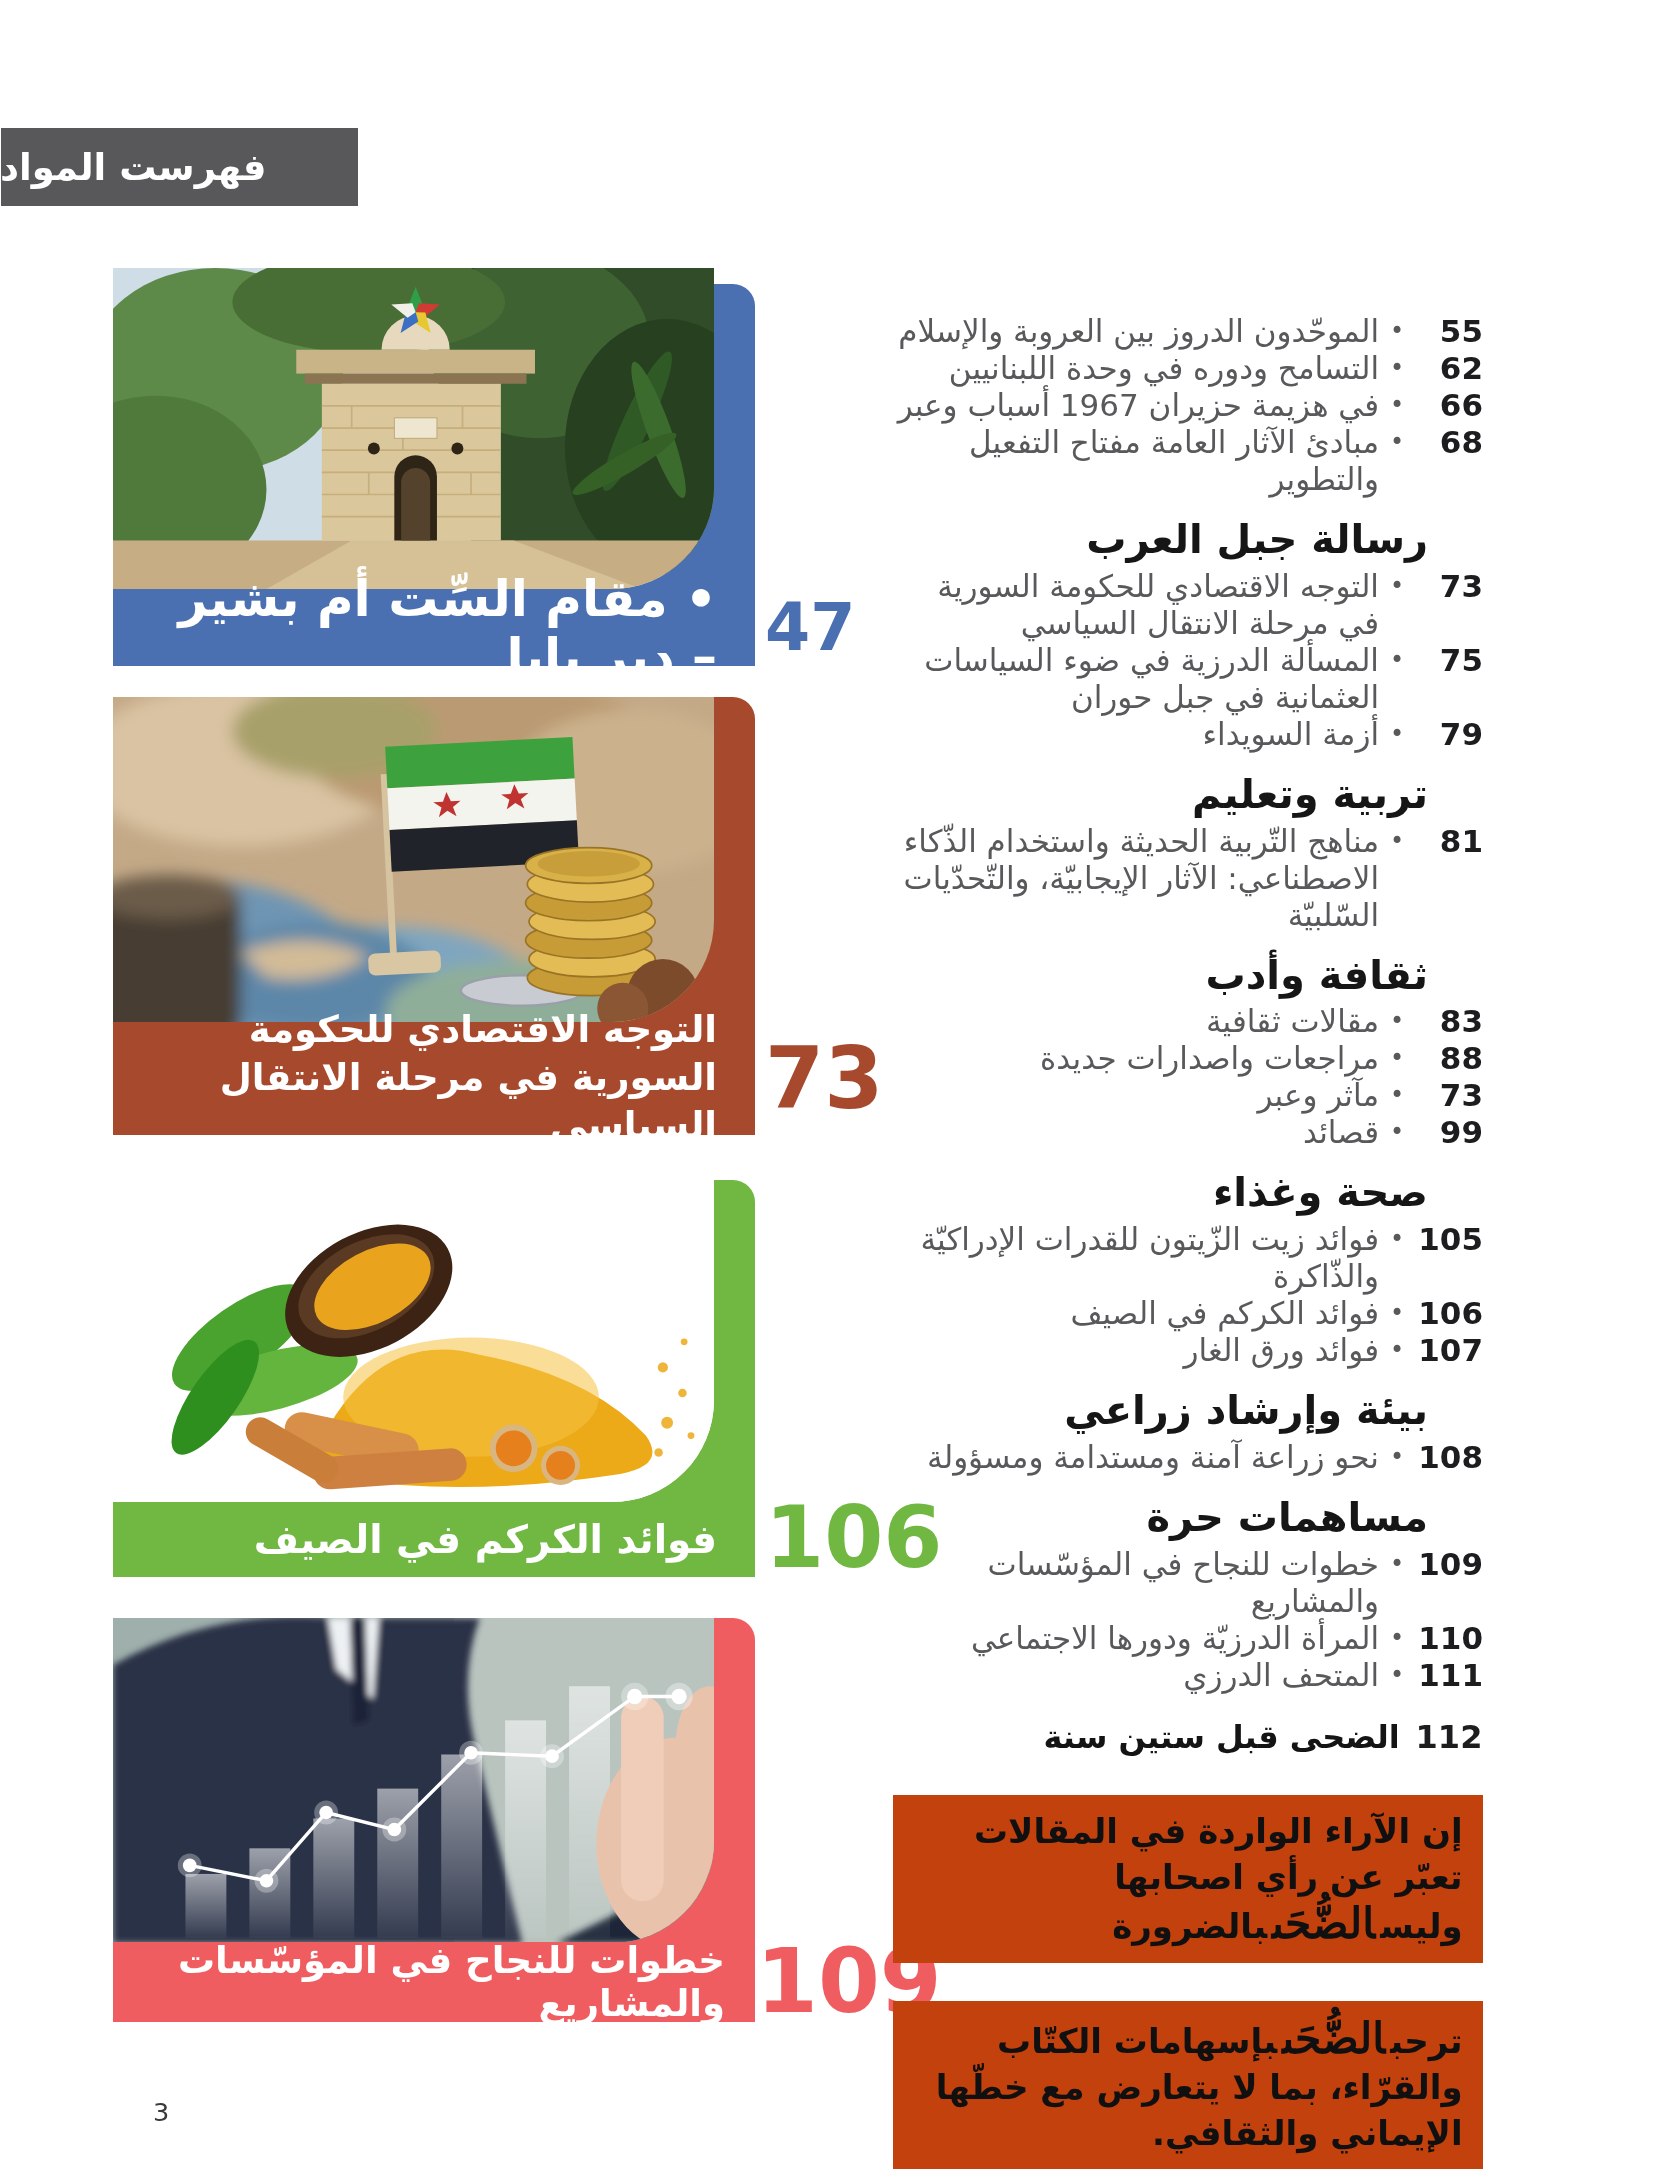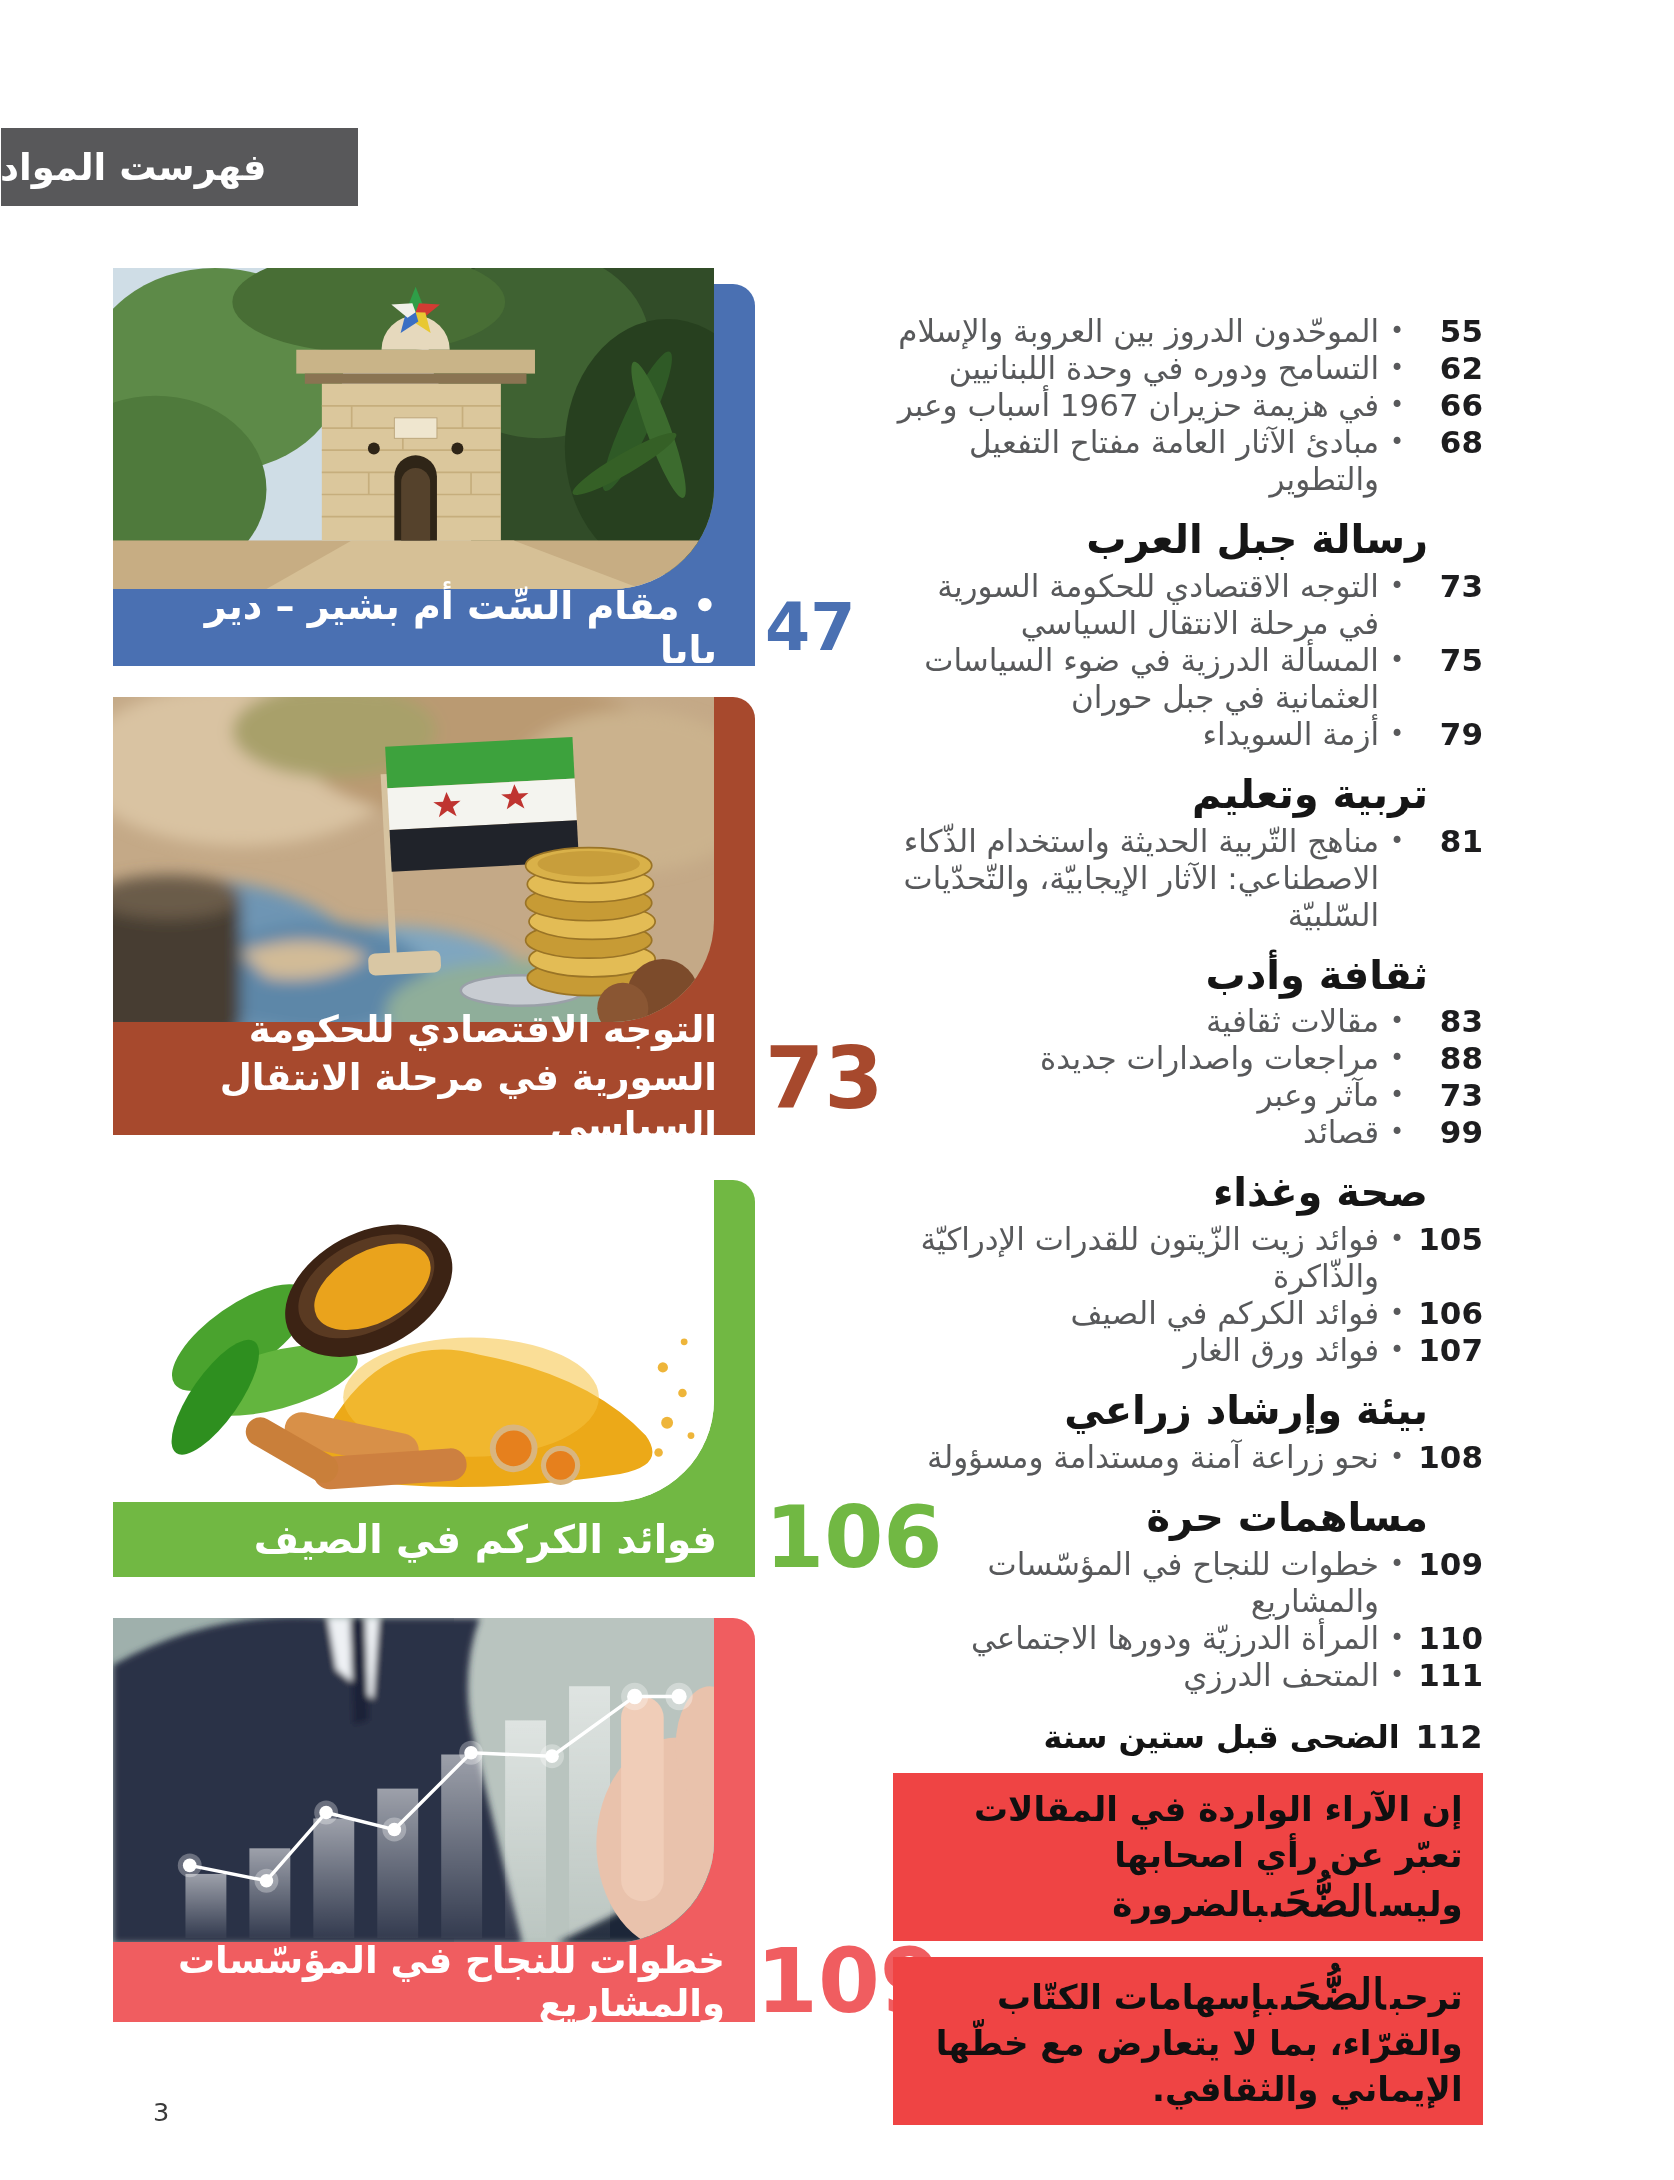--- a/index.html
+++ b/index.html
@@ -26,21 +26,21 @@
   
   .toc{position:absolute;right:181px;top:313px;width:601px;direction:rtl;box-sizing:border-box;padding-right:11px;}
   .entry{display:flex;align-items:flex-start;font-size:31px;line-height:37px;}
   .entry .num{flex:none;width:68px;font-weight:bold;color:#1d1d1f;text-align:right;}
   .entry .bullet{flex:none;width:36px;text-align:center;color:#58595b;font-size:24px;line-height:37px;}
   .entry .title{flex:1;color:#58595b;}
   .section-header{font-size:40px;line-height:44px;font-weight:bold;color:#161616;margin:19px 55px 6.8px 0;}
   .special-row{display:flex;align-items:flex-start;font-size:32px;line-height:39px;margin-top:24px;}
   .special-row .num{flex:none;width:68px;font-weight:bold;color:#1d1d1f;text-align:center;}
   .special-row .title{flex:1;font-weight:bold;color:#141414;margin-right:15.3px;text-align:right;}
-  .note{background:#ef4444;margin-top:16px;padding:13.6px 20.4px;font-size:34px;line-height:46px;
+  .note{background:#c2410c;margin-top:38px;padding:13.6px 20.4px;font-size:34px;line-height:46px;
     font-weight:bold;color:#101010;text-align:right;}
   .logo-word{font-family:"DejaVu Serif",serif;font-size:1.25em;font-weight:bold;padding:0 5.1px;}
 
   .page-number{position:absolute;left:153px;top:2097px;font-size:25.6px;color:#3a3a3a;}
 </style>
 </head>
 <body>
 
 <div class="header-bar">
   <span class="hdr-text">فهرست المواد</span>
@@ -96,21 +96,21 @@
       <line x1="420" y1="240" x2="420" y2="266"></line>
         <line x1="370" y1="266" x2="370" y2="292"></line>
     </g>
     <rect x="330" y="176" width="50" height="24" fill="#efe6cf" stroke="#b7a075"></rect>
     <circle cx="306" cy="212" r="7" fill="#2f2517"></circle>
       <circle cx="404" cy="212" r="7" fill="#2f2517"></circle>
     <path d="M330,245 A25,25 0 0 1 380,245 L380,320 L330,320 Z" fill="#2f2517"></path>
     <path d="M338,252 A17,17 0 0 1 372,252 L372,320 L338,320 Z" fill="#55422c"></path>
   </svg>
 </div>
-<div class="card-caption panel-blue" style="left:113px;top:589px;width:642px;height:77px;font-size:38px;padding:12px 38px;border-top-right-radius:0;">• مقام السِّت أم بشير – دير بابا</div>
+<div class="card-caption panel-blue" style="left:113px;top:589px;width:642px;height:77px;font-size:50px;padding:12px 38px;border-top-right-radius:0;">• مقام السِّت أم بشير – دير بابا</div>
 <div class="card-number num-blue" style="left:765px;top:589px;height:77px;font-size:65px;">47</div>
 
 <div class="card-panel panel-brick" style="left:113px;top:697px;width:642px;height:438px;"></div>
 <div class="card-img" style="left:113px;top:697px;width:601px;height:325px;">
   <svg viewBox="0 0 705 382" preserveAspectRatio="none">
     <defs>
         <filter id="b8" x="-30%" y="-30%" width="160%" height="160%">
           <feGaussianBlur stdDeviation="9"></feGaussianBlur>
         </filter>
       </defs>

